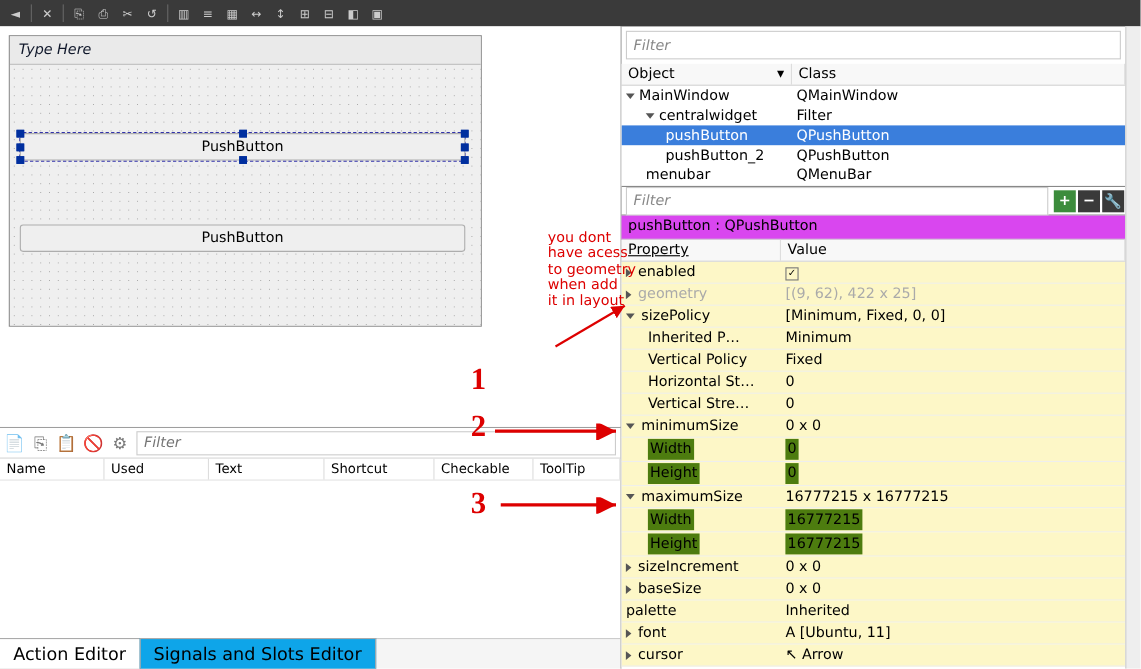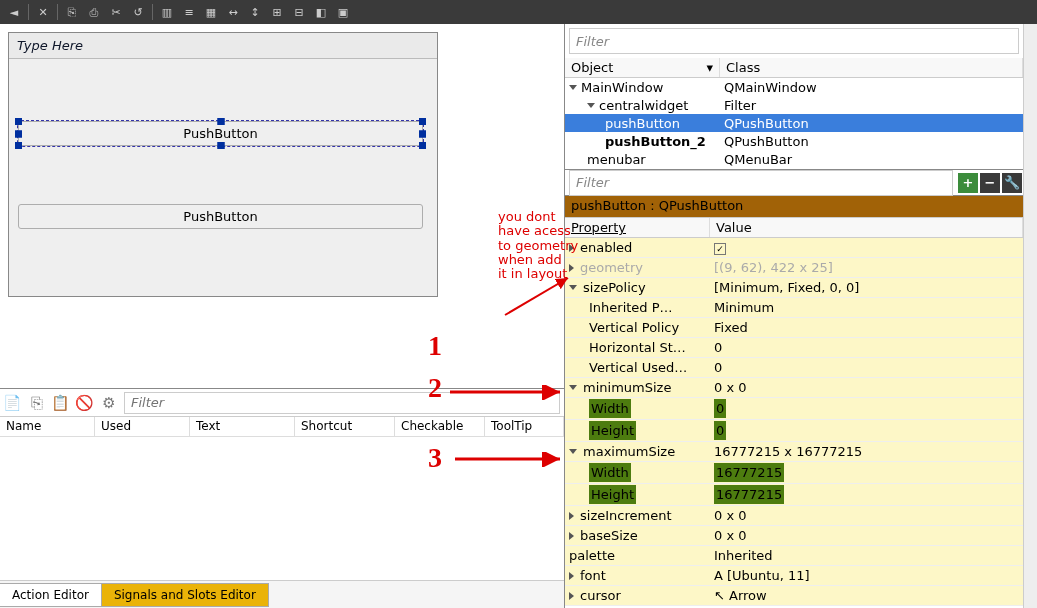--- a/index.html
+++ b/index.html
@@ -27,37 +27,37 @@
 .handle.tl { top:-4px; left:-4px; } .handle.tr { top:-4px; right:-4px;} .handle.bl { bottom:-4px; left:-4px;} .handle.br { bottom:-4px; right:-4px;}
 
 .bottom-panel { height: 220px; display: flex; flex-direction: column; border-top: 1px solid #888; }
 .bp-toolbar { height: 28px; background: #fff; display: flex; align-items: center; padding: 0 4px; gap: 6px; border-bottom: 1px solid #ccc; }
 .bp-toolbar .ic { width: 18px; height: 18px; display:flex; align-items:center; justify-content:center; color:#777; font-size:15px; }
 .bp-filter { flex: 1; height: 22px; border: 1px solid #ccc; padding: 0 6px; color: #888; font-style: italic; background:#fff; }
 .ae-header { display: flex; height: 20px; border-bottom: 1px solid #ddd; background:#fff; }
 .ae-header div { padding: 2px 6px; border-right: 1px solid #ddd; font-size: 12px; }
 .ae-body { flex: 1; background: #fff; }
 .tab-row { height: 28px; display: flex; align-items: center; border-top: 1px solid #ccc; background:#f5f5f5; }
-.tab { padding: 4px 12px; border: 1px solid #aaa; background:#fff; margin-left:-1px; font-size:12px; }
-.tab.inactive { background:#eab308; }
+.tab { padding: 4px 12px; border: 1px solid #aaa; background:#fff; margin-left:-1px; font-size:16px; }
+.tab.inactive { background:#0ea5e9; }
 
 .r-filter { height: 26px; border: 1px solid #ccc; margin: 4px; padding: 0 6px; color:#888; font-style:italic; display:flex; align-items:center; background:#fff; }
 .obj-header { display:flex; height: 20px; background:#f8f8f8; border-bottom:1px solid #ccc; }
 .obj-header div { padding: 2px 6px; border-right:1px solid #ddd; }
 .obj-tree { height: 92px; overflow:hidden; background:#fff; border-bottom:1px solid #888; font-size:13px;}
 .ot-row { display:flex; height:18px; align-items:center; }
 .ot-row.sel { background:#3a7edc; color:#fff; }
 .ot-row .c1 { width: 155px; padding-left:4px; display:flex; align-items:center; gap:2px;}
 .ot-row .c2 { flex:1; padding-left:4px; }
 .tri { display:inline-block; width:0; height:0; border-left:4px solid transparent; border-right:4px solid transparent; border-top:5px solid #555; margin-right:2px;}
 
 .prop-toolbar { height:26px; display:flex; align-items:center; border-bottom:1px solid #888; }
 .prop-toolbar .r-filter { flex:1; margin:2px 4px; }
 .prop-toolbar .pic { width:20px; height:20px; display:flex; align-items:center; justify-content:center; color:#fff; background:#3a3a3a; margin:0 1px; font-weight:bold; }
-.prop-name { height:22px; padding:2px 6px; background:#a16207; border-bottom:1px solid #ccc; font-size:13px; }
+.prop-name { height:22px; padding:2px 6px; background:#d946ef; border-bottom:1px solid #ccc; font-size:13px; }
 .prop-header { display:flex; height:20px; background:#f8f8f8; border-bottom:1px solid #ccc; }
 .prop-header div { padding:2px 6px; border-right:1px solid #ddd; }
 .prop-header .pc1 { width: 145px; text-decoration: underline; }
 .prop-body { flex:1; overflow-y:auto; background:#fff; }
 .pr { display:flex; min-height:20px; align-items:center; border-bottom:1px solid #eee; }
 .pr .pc1 { width:145px; padding:1px 4px; display:flex; align-items:center; gap:3px; }
 .pr .pc2 { flex:1; padding:1px 4px; }
 .pr.yellow { background:#fdf7c7; }
 .pr.disabled .pc1, .pr.disabled .pc2 { color:#aaa; }
 .pr.sub .pc1 { padding-left:24px; }
@@ -168,21 +168,21 @@
               </div>
               <div class="c2">Filter</div>
             </div>
             <div class="ot-row sel">
               <div class="c1" style="padding-left: 40px;">
                 <span>pushButton</span>
               </div>
               <div class="c2">QPushButton</div>
             </div>
             <div class="ot-row">
-              <div class="c1" style="padding-left: 40px; font-weight: bold;">
+              <div class="c1" style="padding-left: 40px;">
                 <span>pushButton_2</span>
               </div>
               <div class="c2">QPushButton</div>
             </div>
             <div class="ot-row">
               <div class="c1" style="padding-left: 22px;">
                 <span>menubar</span>
               </div>
               <div class="c2">QMenuBar</div>
             </div>
@@ -234,21 +234,21 @@
               <div class="pc2"><span>Fixed</span></div>
             </div>
             <div class="pr yellow sub">
               <div class="pc1">
                 <span>Horizontal St…</span>
               </div>
               <div class="pc2"><span>0</span></div>
             </div>
             <div class="pr yellow sub">
               <div class="pc1">
-                <span>Vertical Used…</span>
+                <span>Vertical Stre…</span>
               </div>
               <div class="pc2"><span>0</span></div>
             </div>
             <div class="pr yellow">
               <div class="pc1">
                 <span class="tri2 open"></span>
                 <span>minimumSize</span>
               </div>
               <div class="pc2"><span>0 x 0</span></div>
             </div>

